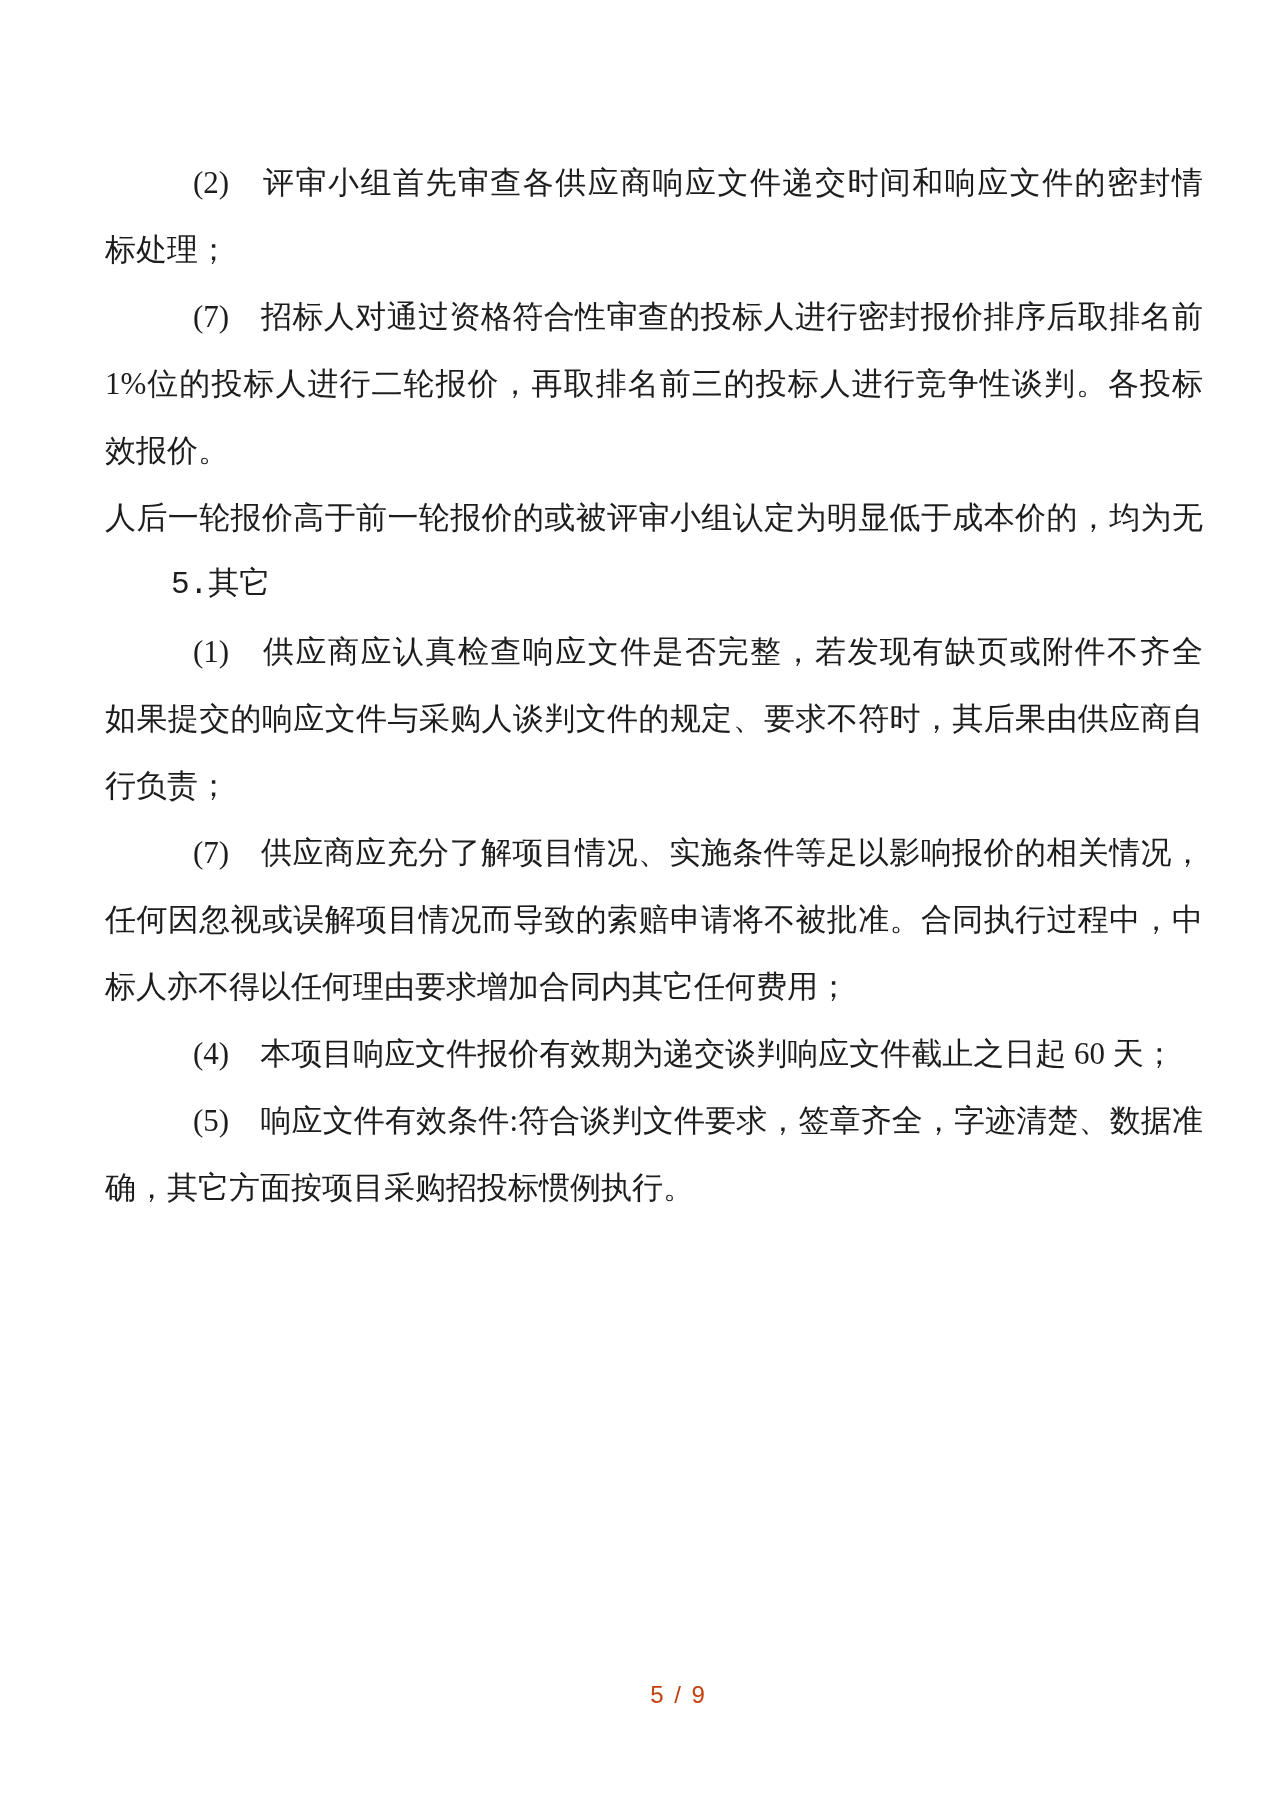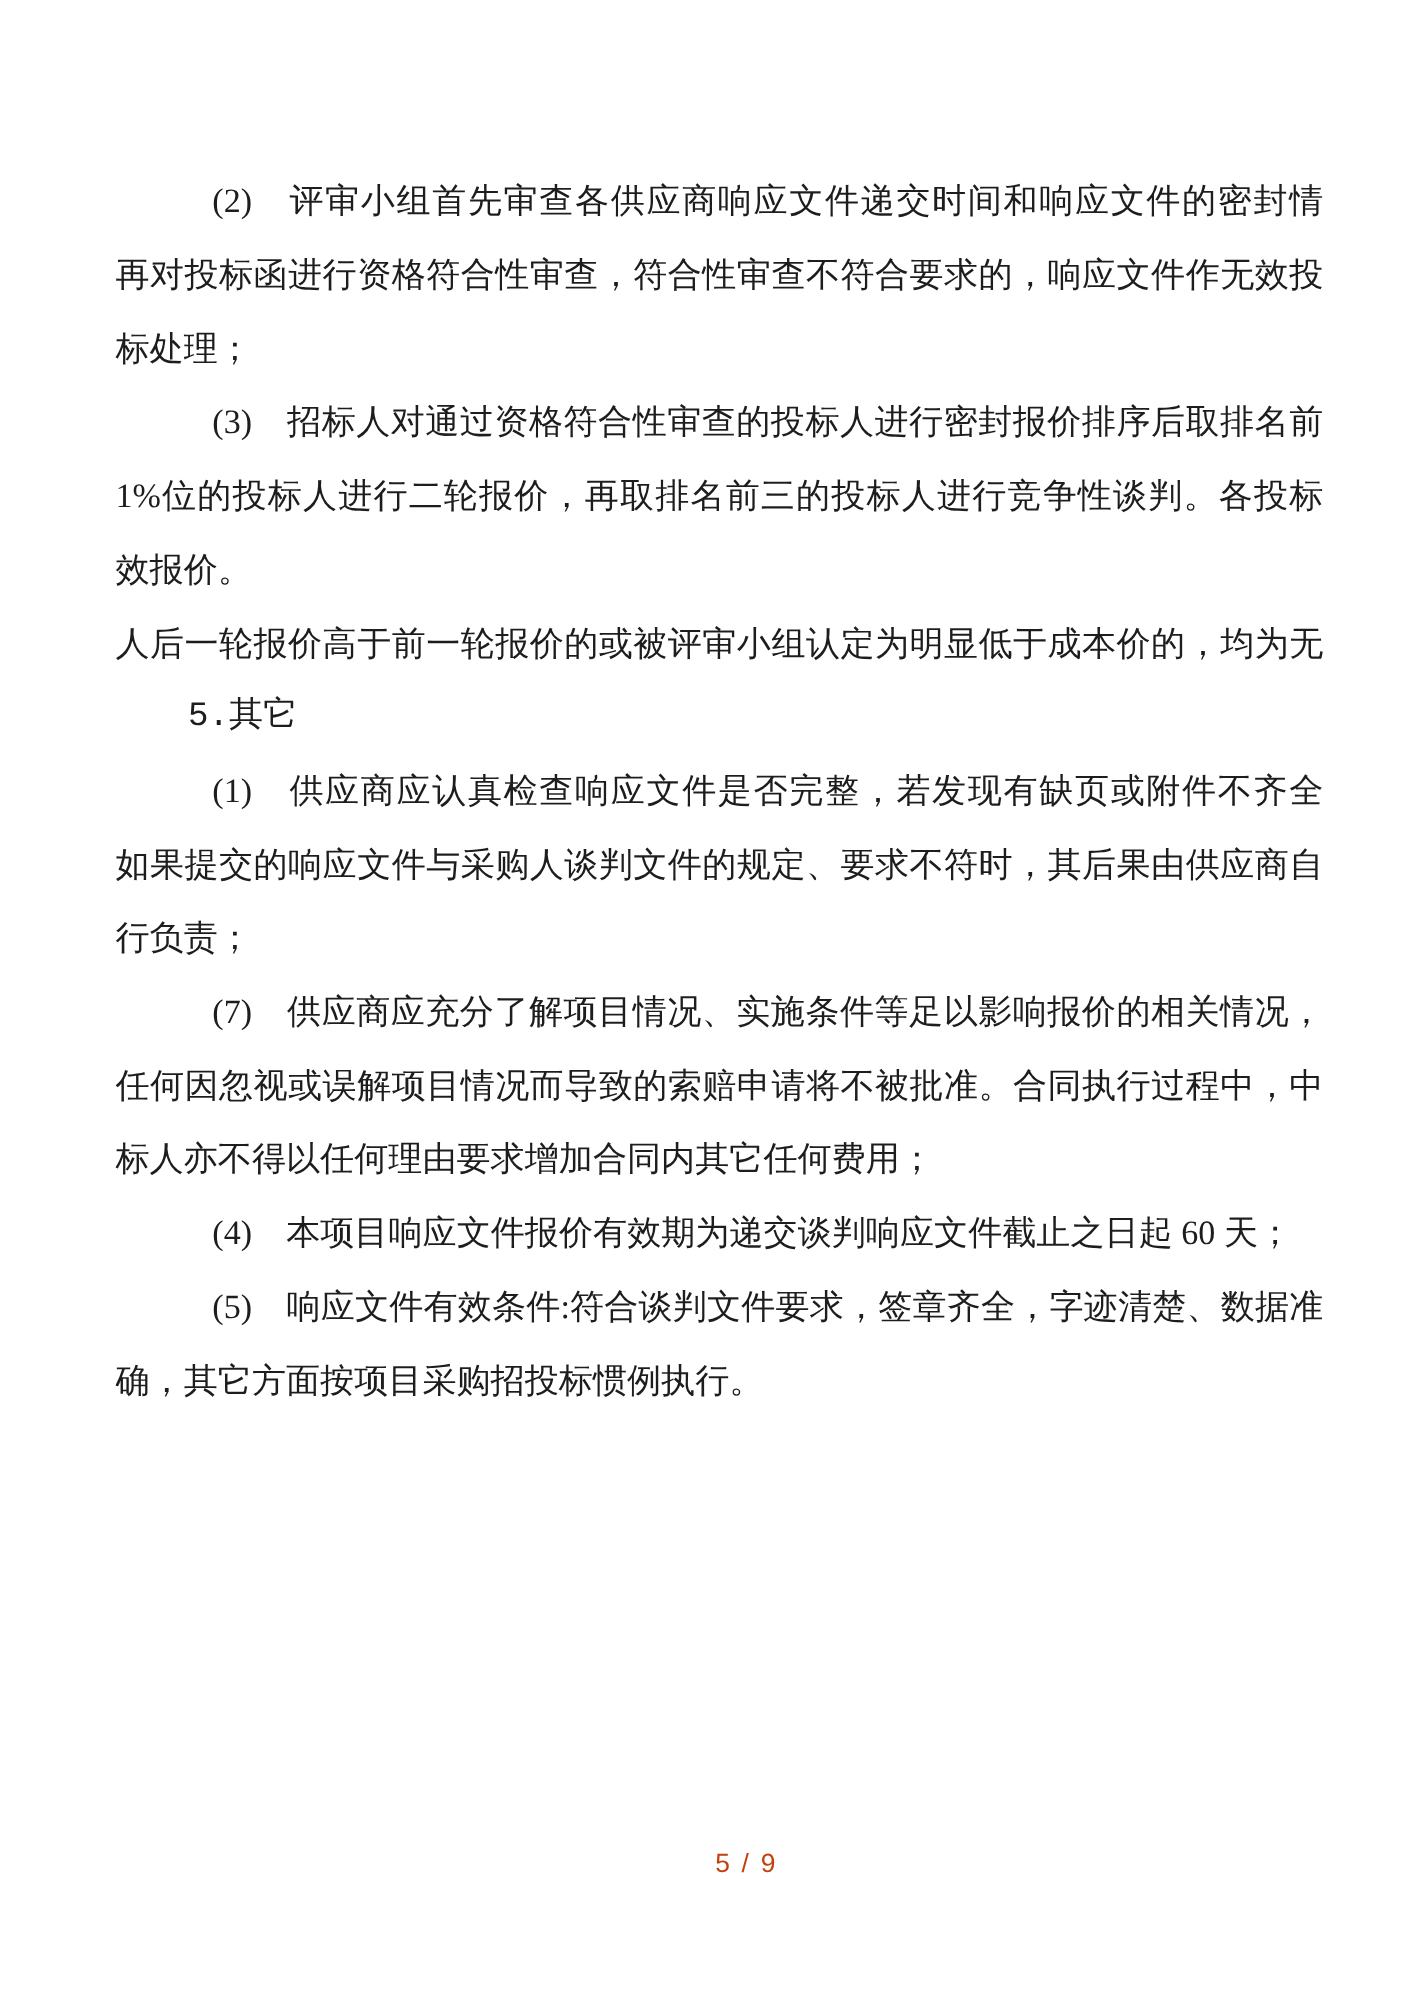--- a/index.html
+++ b/index.html
@@ -51,25 +51,24 @@
     padding-left: 39px;
   }
 </style>
 </head>
 <body>
 
 <div class="page">
   <div class="text-block" id="textBlock">
       <div class="paragraph">
         <div class="line first-deep full">(2)　评审小组首先审查各供应商响应文件递交时间和响应文件的密封情况，</div>
-        <div class="line full">再对投标函进行资格符合性审查，符合性审查不符合要求的，响应文件作无效投</div>
         <div class="line last">标处理；</div>
       </div>
       <div class="paragraph">
-        <div class="line first-deep full">(3)　招标人对通过资格符合性审查的投标人进行密封报价排序后取排名前</div>
+        <div class="line first-deep full">(7)　招标人对通过资格符合性审查的投标人进行密封报价排序后取排名前</div>
         <div class="line full">1%位的投标人进行二轮报价，再取排名前三的投标人进行竞争性谈判。各投标</div>
         <div class="line last">效报价。</div>
         <div class="line full">人后一轮报价高于前一轮报价的或被评审小组认定为明显低于成本价的，均为无</div>
       </div>
       <div class="paragraph">
         <div class="line first-normal last">5.其它</div>
       </div>
       <div class="paragraph">
         <div class="line first-deep full">(1)　供应商应认真检查响应文件是否完整，若发现有缺页或附件不齐全时，</div>
       </div>

